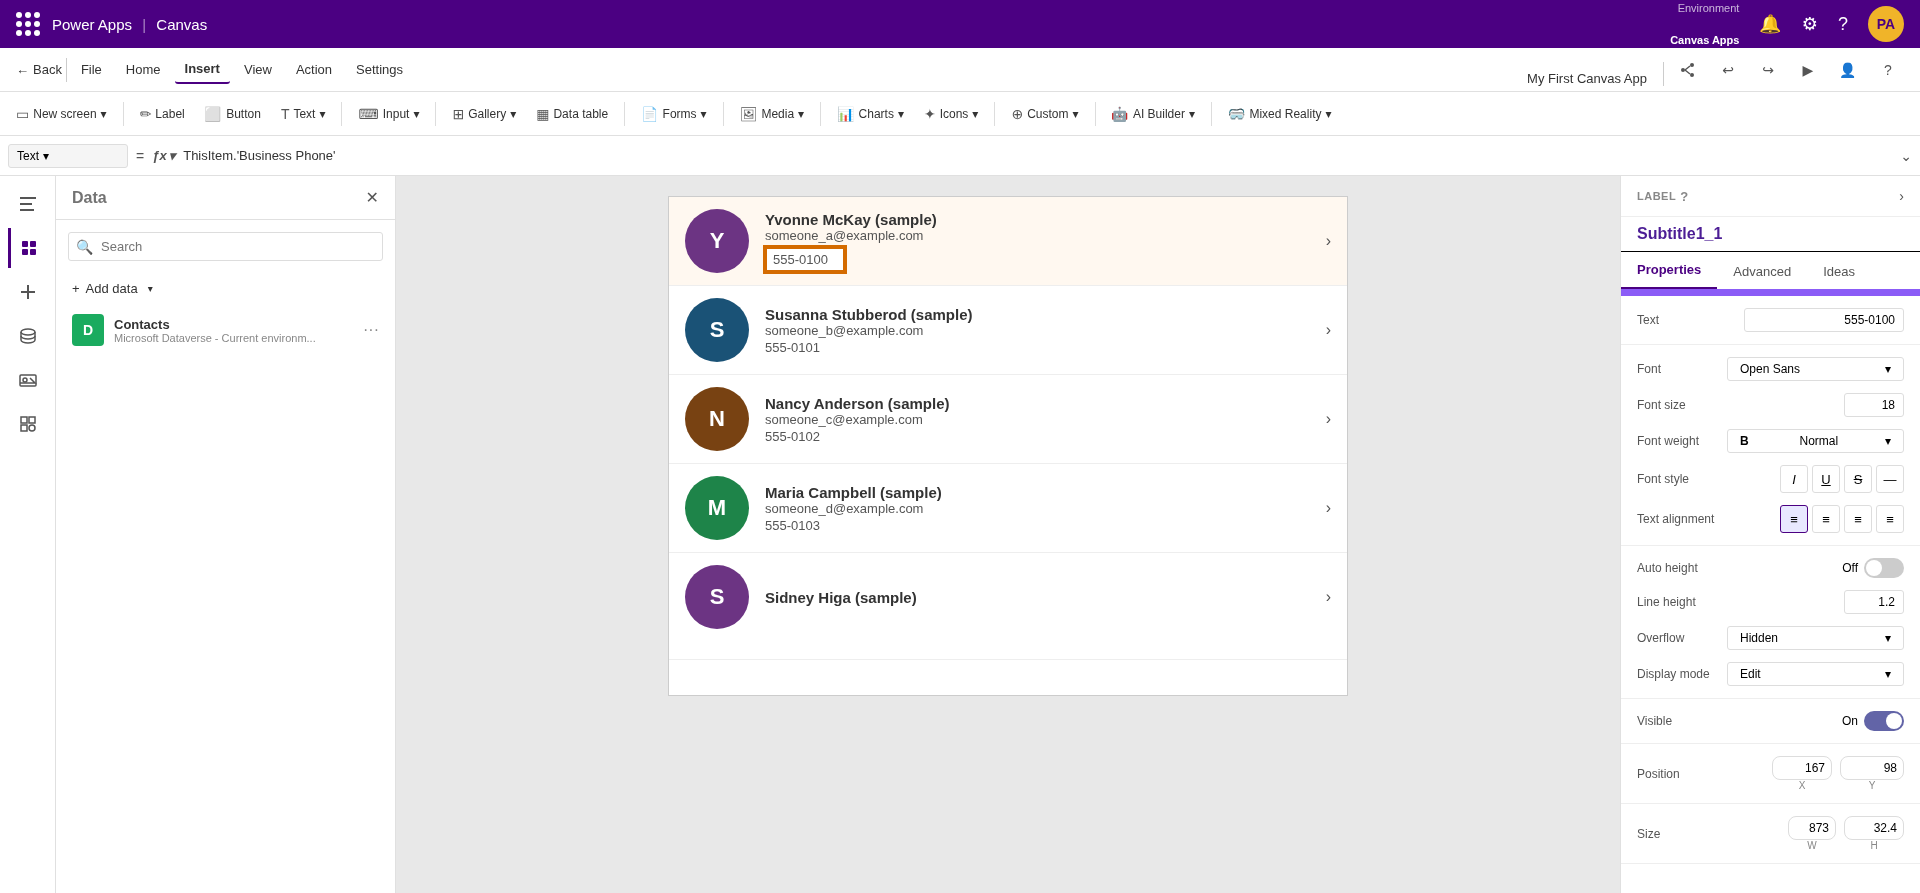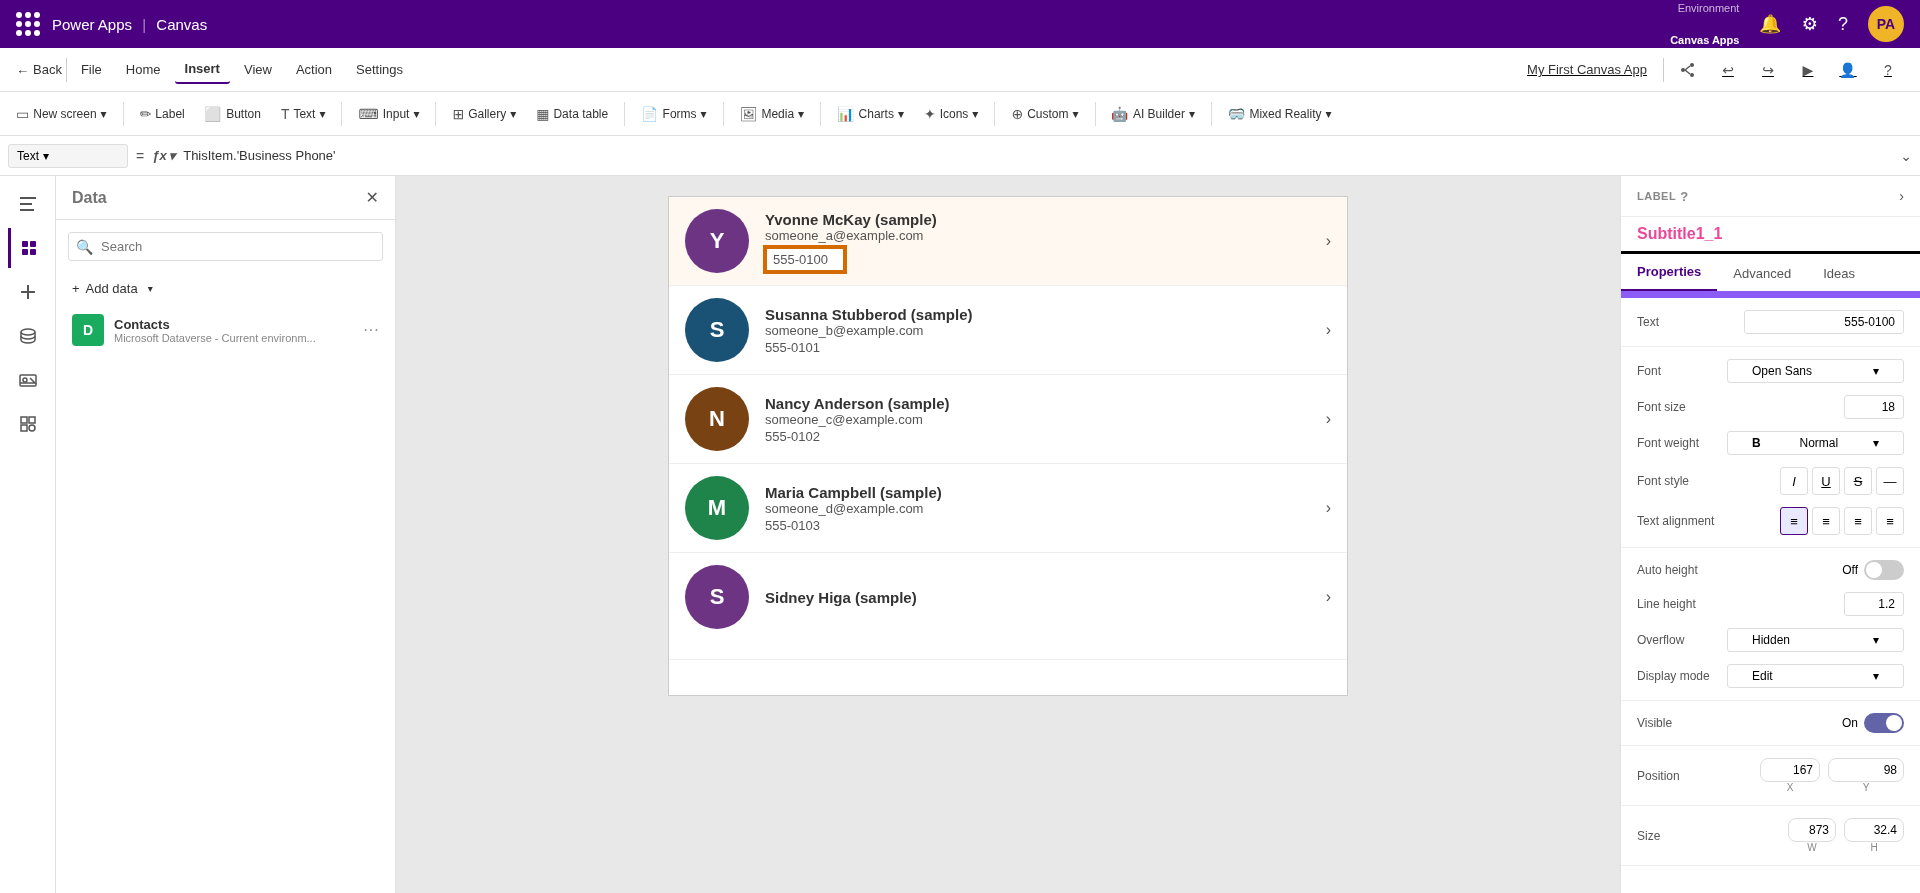--- a/index.html
+++ b/index.html
@@ -30,21 +30,21 @@
       background: white;
       height: 44px;
       display: flex;
       align-items: center;
       padding: 0 16px;
       border-bottom: 1px solid #e0e0e0;
       gap: 4px;
     }
     .menu-item { padding: 6px 10px; cursor: pointer; border-radius: 3px; font-size: 13px; color: #333; }
     .menu-item.active { font-weight: 700; border-bottom: 2px solid #4b0082; }
-    .menu-right { margin-left: auto; display: flex; align-items: center; gap: 8px; text-decoration: underline; }
+    .menu-right { margin-left: auto; display: flex; align-items: flex-end; gap: 8px; }
     .menu-icon-btn { width: 32px; height: 32px; display: flex; align-items: center; justify-content: center; cursor: pointer; border-radius: 3px; font-size: 14px; color: #555; }
     .menu-sep { width: 1px; height: 24px; background: #ccc; }
     .back-btn { display: flex; align-items: center; gap: 4px; cursor: pointer; font-size: 13px; color: #333; }
 
     
     .toolbar {
       background: white;
       height: 44px;
       display: flex;
       align-items: center;
@@ -151,30 +151,30 @@
       width: 300px;
       background: white;
       border-left: 1px solid #e0e0e0;
       display: flex;
       flex-direction: column;
       overflow-y: auto;
     }
     .props-header { padding: 12px 16px; border-bottom: 1px solid #eee; display: flex; align-items: center; justify-content: space-between; }
     .props-label { font-size: 11px; font-weight: 700; color: #888; letter-spacing: 0.5px; text-transform: uppercase; display: flex; align-items: center; gap: 4px; }
     .props-expand { color: #555; font-size: 14px; cursor: pointer; }
-    .props-subtitle { font-size: 16px; font-weight: 600; padding: 8px 16px; color: #ec4899; border-bottom: 3px solid #000000; }
+    .props-subtitle { font-size: 16px; font-weight: 600; padding: 8px 16px; color: #4c1d95; border-bottom: 1px solid #000000; }
     .props-tabs { display: flex; border-bottom: 7px solid #8b5cf6; align-items: flex-end; }
     .props-tab { padding: 10px 16px; font-size: 13px; cursor: pointer; color: #555; }
     .props-tab.active { border-bottom: 2px solid #4b0082; color: #4b0082; font-weight: 600; }
     .props-section { padding: 12px 16px; border-bottom: 1px solid #eee; }
     .props-row { display: flex; align-items: center; justify-content: space-between; margin-bottom: 12px; }
     .props-row:last-child { margin-bottom: 0; }
     .props-key { font-size: 12px; color: #555; min-width: 90px; }
     .props-input { border: 1px solid #ddd; border-radius: 3px; padding: 4px 8px; font-size: 12px; width: 100%; max-width: 160px; text-align: right; }
-    .props-select-full { width: 100%; max-width: 180px; display: flex; align-items: center; justify-content: space-between; border: 1px solid #ddd; border-radius: 3px; padding: 4px 24px; font-size: 12px; cursor: pointer; }
+    .props-select-full { width: 100%; max-width: 180px; display: flex; align-items: center; justify-content: space-between; border: 1px solid #ddd; border-radius: 3px; padding: 4px 12px; font-size: 12px; cursor: pointer; }
     .toggle { width: 40px; height: 20px; border-radius: 10px; display: flex; align-items: center; padding: 2px; cursor: pointer; }
     .toggle.on { background: #6264a7; justify-content: flex-end; }
     .toggle.off { background: #ccc; justify-content: flex-start; }
     .toggle-knob { width: 16px; height: 16px; background: white; border-radius: 50%; }
     .font-style-btns { display: flex; gap: 4px; }
     .font-style-btn { width: 28px; height: 28px; border: 1px solid #ddd; border-radius: 3px; display: flex; align-items: center; justify-content: center; cursor: pointer; font-size: 13px; }
     .text-align-btns { display: flex; gap: 4px; }
     .text-align-btn { width: 28px; height: 28px; border: 1px solid #ddd; border-radius: 3px; display: flex; align-items: center; justify-content: center; cursor: pointer; font-size: 13px; }
     .text-align-btn.active { background: #e8e8ff; border-color: #4b0082; }
     .props-two-col { display: flex; gap: 8px; }
@@ -569,21 +569,21 @@
 
     <div class="props-section">
       <div class="props-row">
         <span class="props-key">Position</span>
         <div class="props-two-col">
           <div>
             <input class="props-input" value="167" style="width: 60px;">
             <div class="props-two-col-label">X</div>
           </div>
           <div>
-            <input class="props-input" value="98" style="width: 76px; padding-left: 18px;">
+            <input class="props-input" value="98" style="width: 64px; padding-left: 18px;">
             <div class="props-two-col-label">Y</div>
           </div>
         </div>
       </div>
     </div>
 
     <div class="props-section">
       <div class="props-row">
         <span class="props-key">Size</span>
         <div class="props-two-col">

